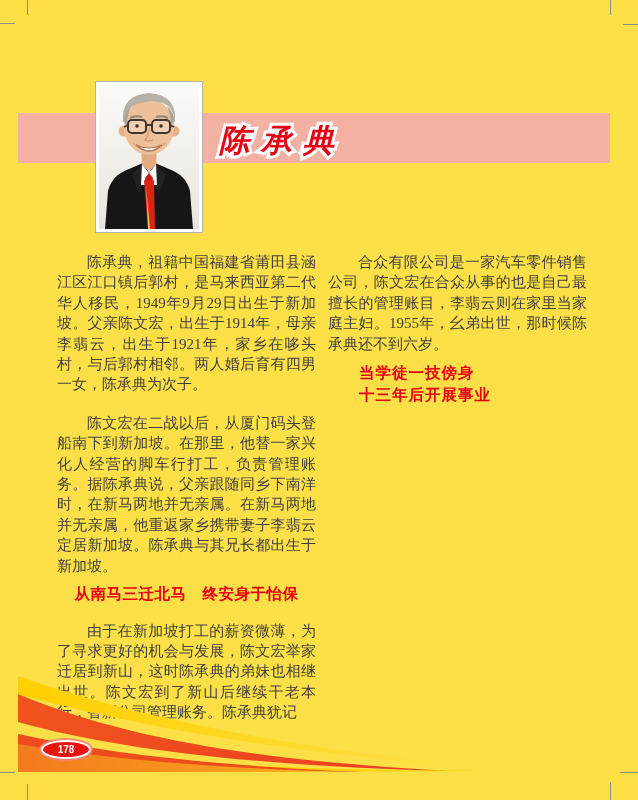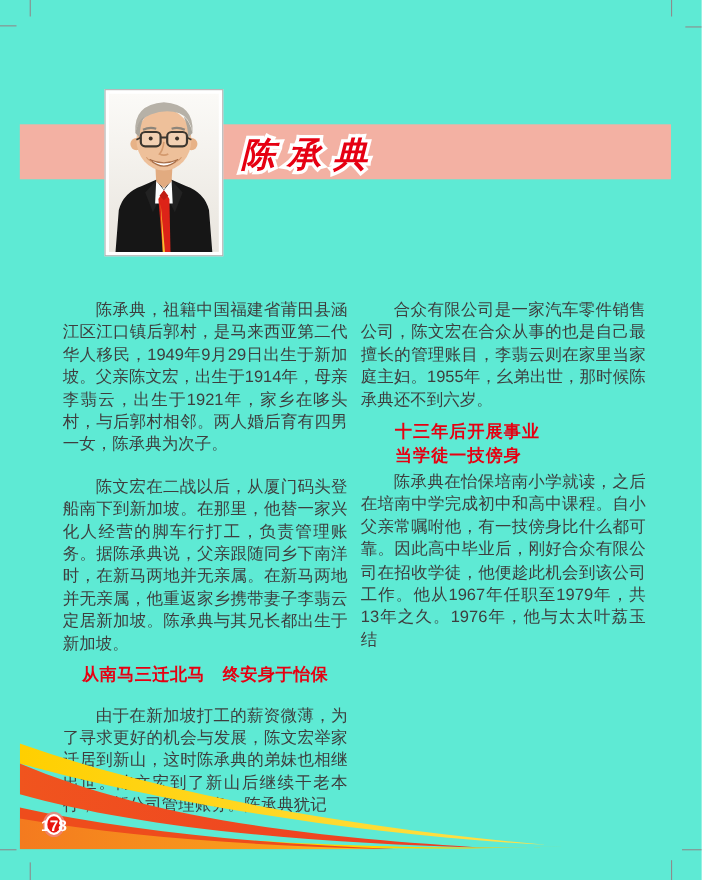--- a/index.html
+++ b/index.html
@@ -1,17 +1,17 @@
 <!DOCTYPE html>
 <html><head>
 <meta charset="utf-8">
 <style>
   html,body{margin:0;padding:0;background:#ffffff;}
   .page{
-    position:relative;width:638px;height:800px;background:#5eead4;overflow:hidden;
+    position:relative;width:638px;height:800px;background:#fde047;overflow:hidden;
     font-family:"Liberation Sans","DejaVu Sans",sans-serif;
   }
   
   .crop{position:absolute;background:#8c8c8c;}
   .crop.v{width:1px;height:15px;}
   .crop.h{width:15px;height:1px;}
   
   .banner{position:absolute;left:18px;top:113px;width:592px;height:50px;background:#f3b1a3;}
   .photo-frame{
     position:absolute;left:95px;top:81px;width:100px;height:144px;
@@ -19,39 +19,39 @@
   }
   .photo-frame svg{display:block;}
   .name-svg{position:absolute;left:205px;top:112px;}
   .name-svg text{
     font-family:"Liberation Sans","DejaVu Sans",sans-serif;
     font-weight:bold;font-style:italic;
     fill:#e60012;stroke:#ffffff;stroke-width:6px;paint-order:stroke fill;
     font-size:31px;letter-spacing:11px;
   }
   
-  .col{position:absolute;top:272px;width:259px;color:#3e3e3e;font-size:15px;
-       line-height:20.4px;text-align:justify;}
+  .col{position:absolute;top:252px;width:259px;color:#3e3e3e;font-size:15px;
+       line-height:20.4px;text-align:justify;font-family:Liberation Serif, serif;}
   .col-left{left:57px;}
   .col-right{left:328px;}
   .col p{margin:0;text-indent:2em;}
   .col p.no-indent{text-indent:0;}
   .p-gap-lg{margin-bottom:18px !important;}
   .p-gap-md{margin-bottom:14px !important;}
   .p-gap-sm{margin-bottom:8px !important;}
   .red-heading{color:#e60012;font-weight:bold;font-size:15.5px;}
   .heading-center{text-align:center;margin:4px 0 16px 0;letter-spacing:0.5px;}
   .heading-left{padding-left:2em;line-height:21.5px;margin:8px 0 4px 0;letter-spacing:1px;}
   
   .swoosh{position:absolute;left:18px;top:660px;width:592px;height:112px;}
   .page-badge{
-    position:absolute;left:41px;top:740px;width:16px;height:19px;
+    position:absolute;left:41px;top:740px;width:50px;height:19px;
     background:#e8150f;border:2px solid #ffffff;border-radius:50%;
     box-shadow:0 0 0 2px rgba(240,130,120,0.85);
-    color:#ffffff;font-size:14px;font-weight:bold;
+    color:#ffffff;font-size:10px;font-weight:bold;
     display:flex;align-items:center;justify-content:center;box-sizing:border-box;
   }
 </style>
 </head>
 <body>
 
 <div class="page">
 
   <div class="crop v" style="left:27px;top:0;"></div>
   <div class="crop h" style="left:0;top:23px;"></div>
@@ -121,24 +121,23 @@
   <div class="col col-left">
     <p class="p-gap-lg">陈承典，祖籍中国福建省莆田县涵江区江口镇后郭村，是马来西亚第二代华人移民，1949年9月29日出生于新加坡。父亲陈文宏，出生于1914年，母亲李翡云，出生于1921年，家乡在哆头村，与后郭村相邻。两人婚后育有四男一女，陈承典为次子。</p>
     <p class="p-gap-sm">陈文宏在二战以后，从厦门码头登船南下到新加坡。在那里，他替一家兴化人经营的脚车行打工，负责管理账务。据陈承典说，父亲跟随同乡下南洋时，在新马两地并无亲属。在新马两地并无亲属，他重返家乡携带妻子李翡云定居新加坡。陈承典与其兄长都出生于新加坡。</p>
     <div class="red-heading heading-center">从南马三迁北马　终安身于怡保</div>
     <p>由于在新加坡打工的薪资微薄，为了寻求更好的机会与发展，陈文宏举家迁居到新山，这时陈承典的弟妹也相继出世。陈文宏到了新山后继续干老本行，替新公司管理账务。陈承典犹记</p>
   </div>
 
   <div class="col col-right">
     <p class="p-gap-sm">合众有限公司是一家汽车零件销售公司，陈文宏在合众从事的也是自己最擅长的管理账目，李翡云则在家里当家庭主妇。1955年，幺弟出世，那时候陈承典还不到六岁。</p>
     <div class="red-heading heading-left">
+      <div>当学徒一技傍身</div>
       <div>十三年后开展事业</div>
-      <div>当学徒一技傍身</div>
     </div>
-    <p>陈承典在怡保培南小学就读，之后在培南中学完成初中和高中课程。自小父亲常嘱咐他，有一技傍身比什么都可靠。因此高中毕业后，刚好合众有限公司在招收学徒，他便趁此机会到该公司工作。他从1967年任职至1979年，共13年之久。1976年，他与太太叶荔玉结</p>
   </div>
 
   <svg class="swoosh" viewBox="0 0 592 112" preserveAspectRatio="none">
     <defs>
       <linearGradient id="orangeBand" x1="0" y1="0" x2="1" y2="0">
         <stop offset="0" stop-color="#f0541e"></stop>
           <stop offset="1" stop-color="#ee3b23"></stop>
       </linearGradient>
       <linearGradient id="bottomWedge" x1="0" y1="0" x2="1" y2="0">
         <stop offset="0" stop-color="#f47a1f"></stop>

